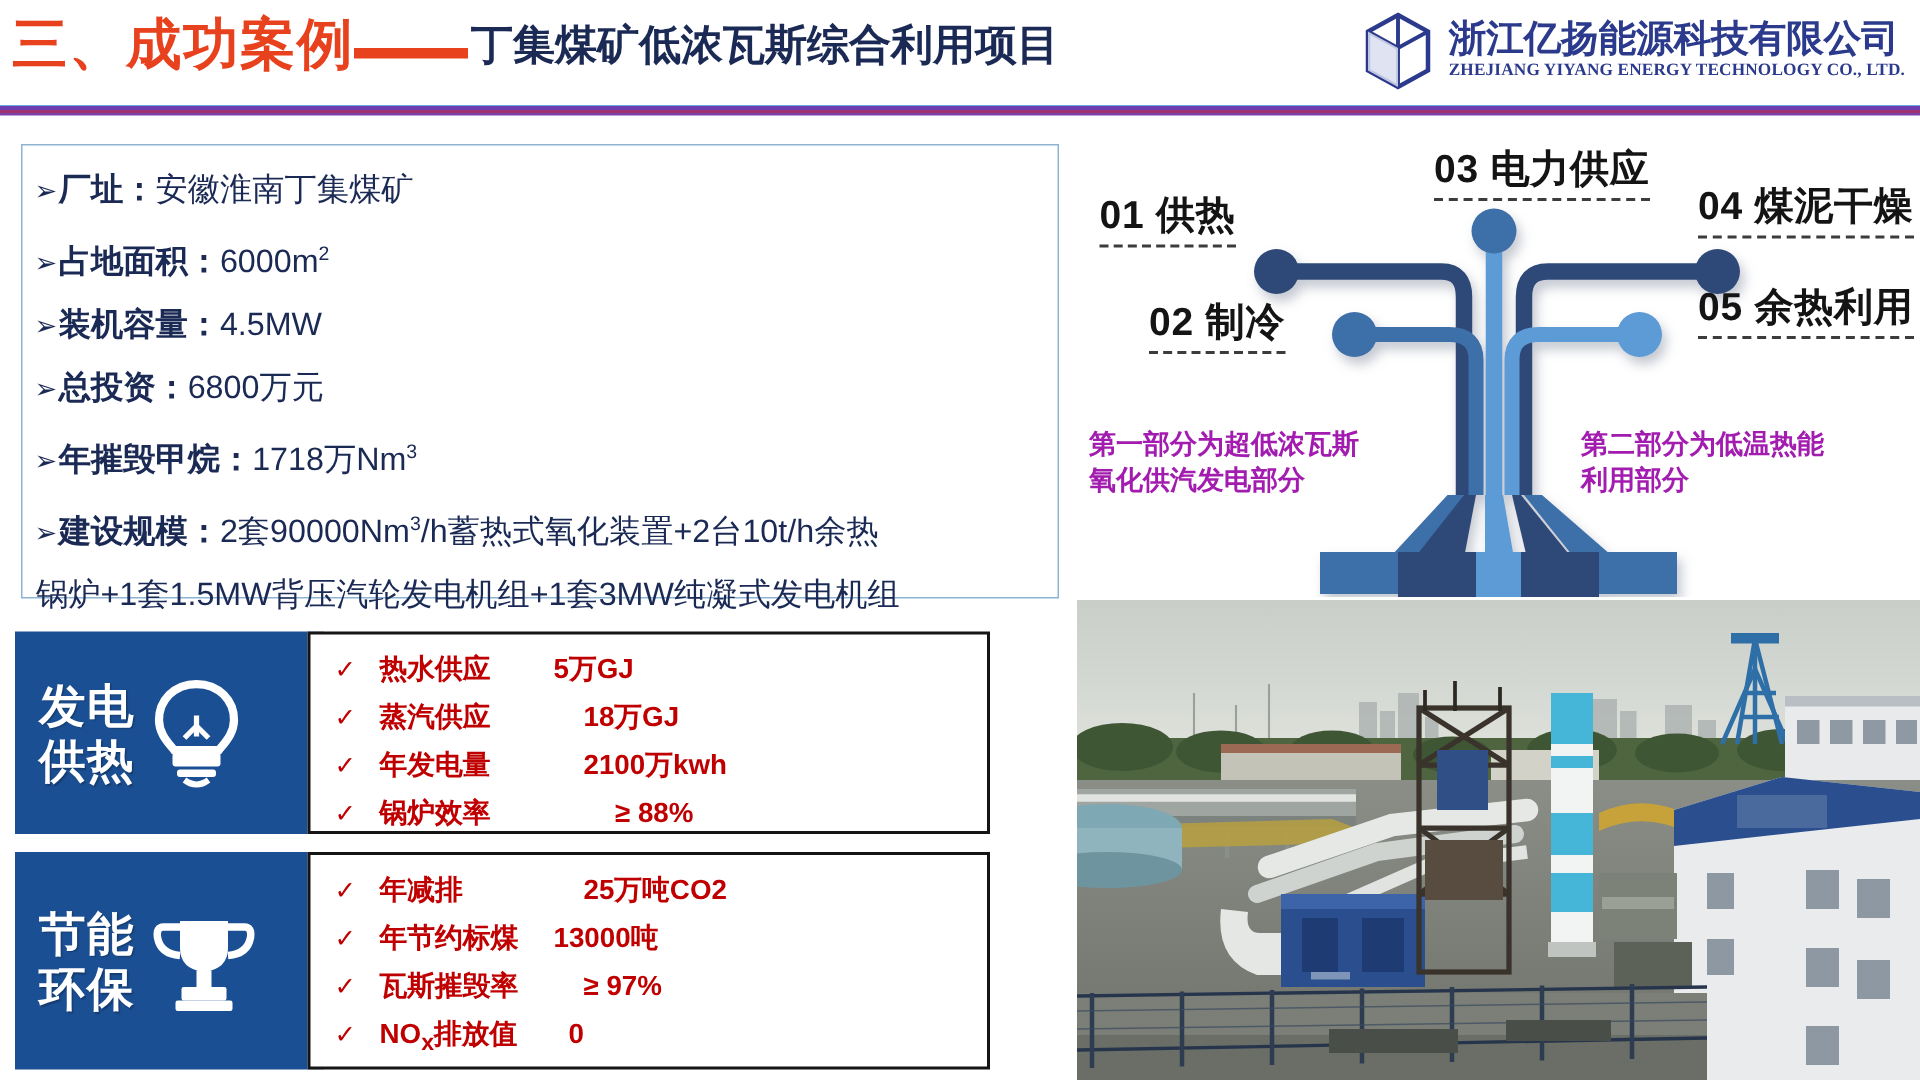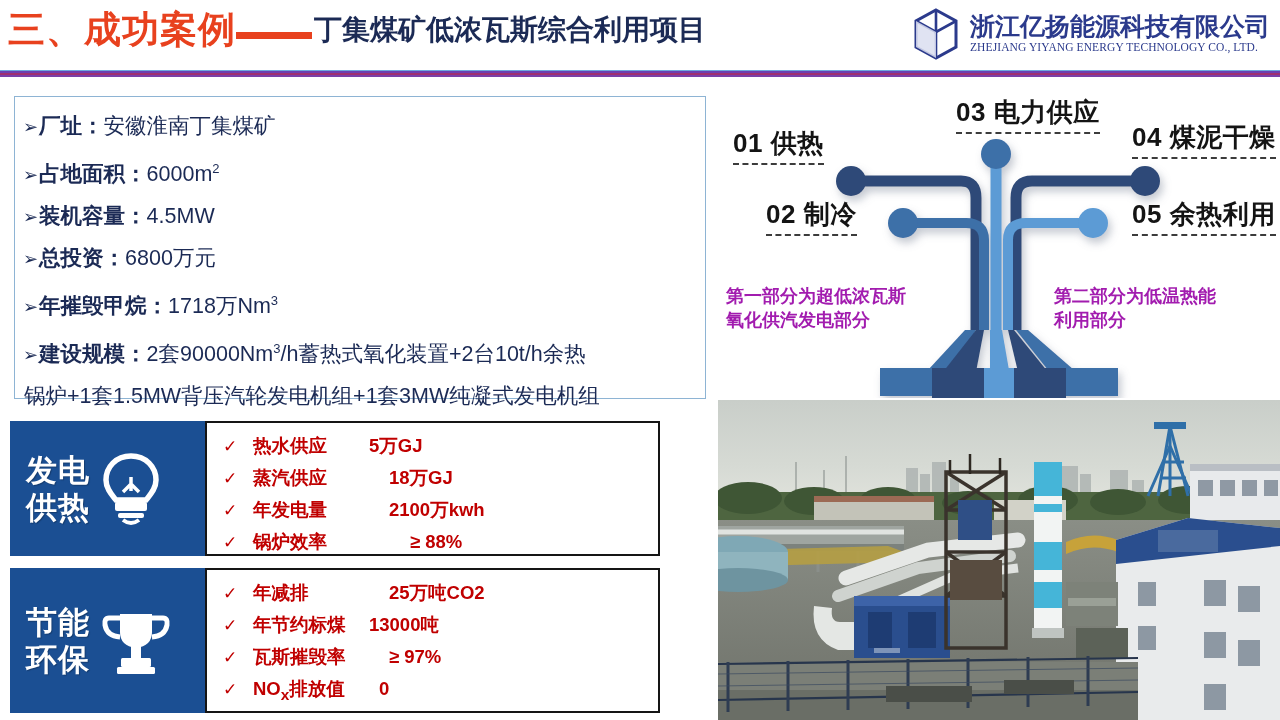--- a/index.html
+++ b/index.html
@@ -50,21 +50,21 @@
     position: absolute; right: 10px; top: 8px;
     display: flex; align-items: center; gap: 10px;
   }
   #logo-mark { width: 48px; height: 52px; flex: none; }
   #logo-text { display: flex; flex-direction: column; line-height: 1; }
   #logo-cn {
     font-size: 25px; font-weight: bold; color: #2B3A8C;
     letter-spacing: 0px;
   }
   #logo-en {
-    font-size: 11.5px; font-weight: normal; color: #2B3A8C;
+    font-size: 11.5px; font-weight: bold; color: #2B3A8C;
     font-family: "Liberation Serif", "DejaVu Serif", serif;
     letter-spacing: 0.1px; margin-top: 3px;
   }
 
   #divider {
     position: absolute; left: 0; top: 70px;
     width: 1280px; height: 7px;
     background: linear-gradient(to bottom,
       #6FA8DC 0%, #6FA8DC 14%,
       #6D3FB0 14%, #6D3FB0 46%,
@@ -369,21 +369,21 @@
         <circle cx="278" cy="74" r="15" fill="#3D6FA8"></circle>
         <circle cx="427" cy="101" r="15" fill="#2E4A78"></circle>
         <circle cx="375" cy="143" r="15" fill="#5B9BD5"></circle>
       </g>
     </svg>
 
     <div class="dlabel" style="left:15px; top:46px;">01 供热</div>
     <div class="dlabel" style="left:48px; top:117px;">02 制冷</div>
     <div class="dlabel" style="left:238px; top:15px;">03 电力供应</div>
     <div class="dlabel" style="left:414px; top:40px;">04 煤泥干燥</div>
-    <div class="dlabel" style="left:414px; top:117px;">05 余热利用</div>
+    <div class="dlabel" style="left:414px; top:107px;">05 余热利用</div>
 
     <div class="dcaption" style="left:8px; top:204px;">第一部分为超低浓瓦斯
 氧化供汽发电部分</div>
     <div class="dcaption" style="left:336px; top:204px;">第二部分为低温热能
 利用部分</div>
   </div>
 
   <div id="photo">
     <svg width="562" height="320" viewBox="0 0 562 320" xmlns="http://www.w3.org/2000/svg">
       <defs>

